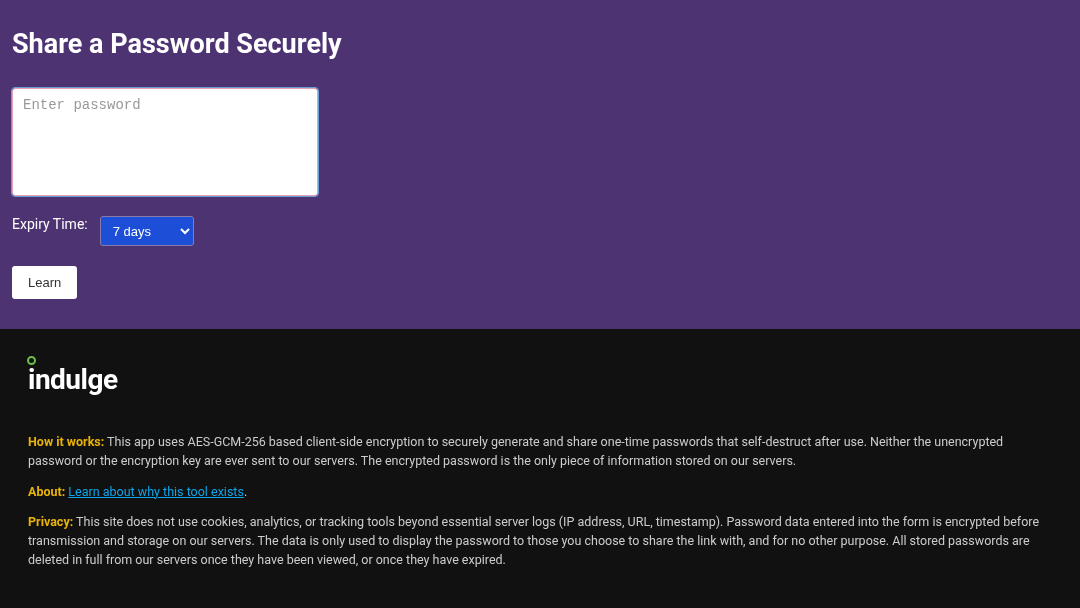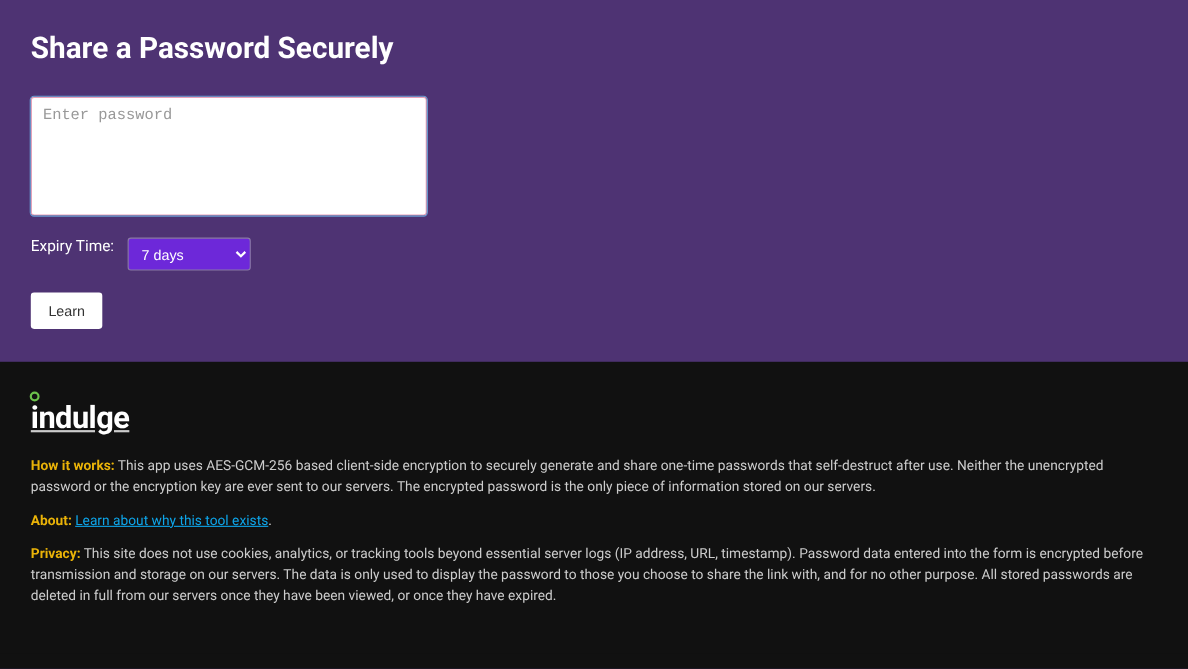--- a/index.html
+++ b/index.html
@@ -9,32 +9,32 @@
     }
     body {
       font-family: -apple-system, BlinkMacSystemFont, "Segoe UI", Roboto, "Helvetica Neue", Arial, sans-serif;
       width: 1080px;
       height: 608px;
       background: #111;
       overflow: hidden;
     }
     .main {
       background: #4e3373;
-      padding: 28px 28px 30px 28px;
+      padding: 28px 28px 30px 12px;
       color: #fff;
       min-height: 322px;
     }
     .page-title {
       font-size: 27px;
       font-weight: 700;
       margin-bottom: 28px;
       color: #fff;
     }
     .password-input {
-      width: 360px;
+      width: 306px;
       height: 108px;
       background: #fff;
       border: 1px solid #e7a0b7;
       outline: 1px solid #6a9fd4;
       border-radius: 3px;
       padding: 8px 10px;
       font-family: "Courier New", Courier, monospace;
       font-size: 14px;
       color: #333;
       resize: none;
@@ -48,23 +48,23 @@
       display: flex;
       align-items: flex-start;
       gap: 12px;
       margin-top: 20px;
     }
     .expiry-label {
       font-size: 14px;
       color: #fff;
     }
     .expiry-select {
-      width: 112px;
+      width: 94px;
       height: 30px;
-      background: #6d28d9;
+      background: #1d4ed8;
       color: #fff;
       border: 1px solid #8a7aa5;
       border-radius: 3px;
       padding: 4px 8px;
       font-size: 13px;
       cursor: pointer;
     }
     .submit-button {
       margin-top: 20px;
       background: #fff;
@@ -78,22 +78,21 @@
     .footer {
       background: #111;
       padding: 30px 28px;
       color: #ccc;
       font-size: 12.5px;
       line-height: 1.5;
     }
     .footer-logo {
       display: flex;
       align-items: center;
-      margin-bottom: 14px;
-      text-decoration: underline;
+      margin-bottom: 32px;
     }
     .footer-logo-text {
       color: #fff;
       font-size: 28px;
       font-weight: 700;
       letter-spacing: -0.5px;
       position: relative;
     }
     .footer-logo-dot {
       position: absolute;

